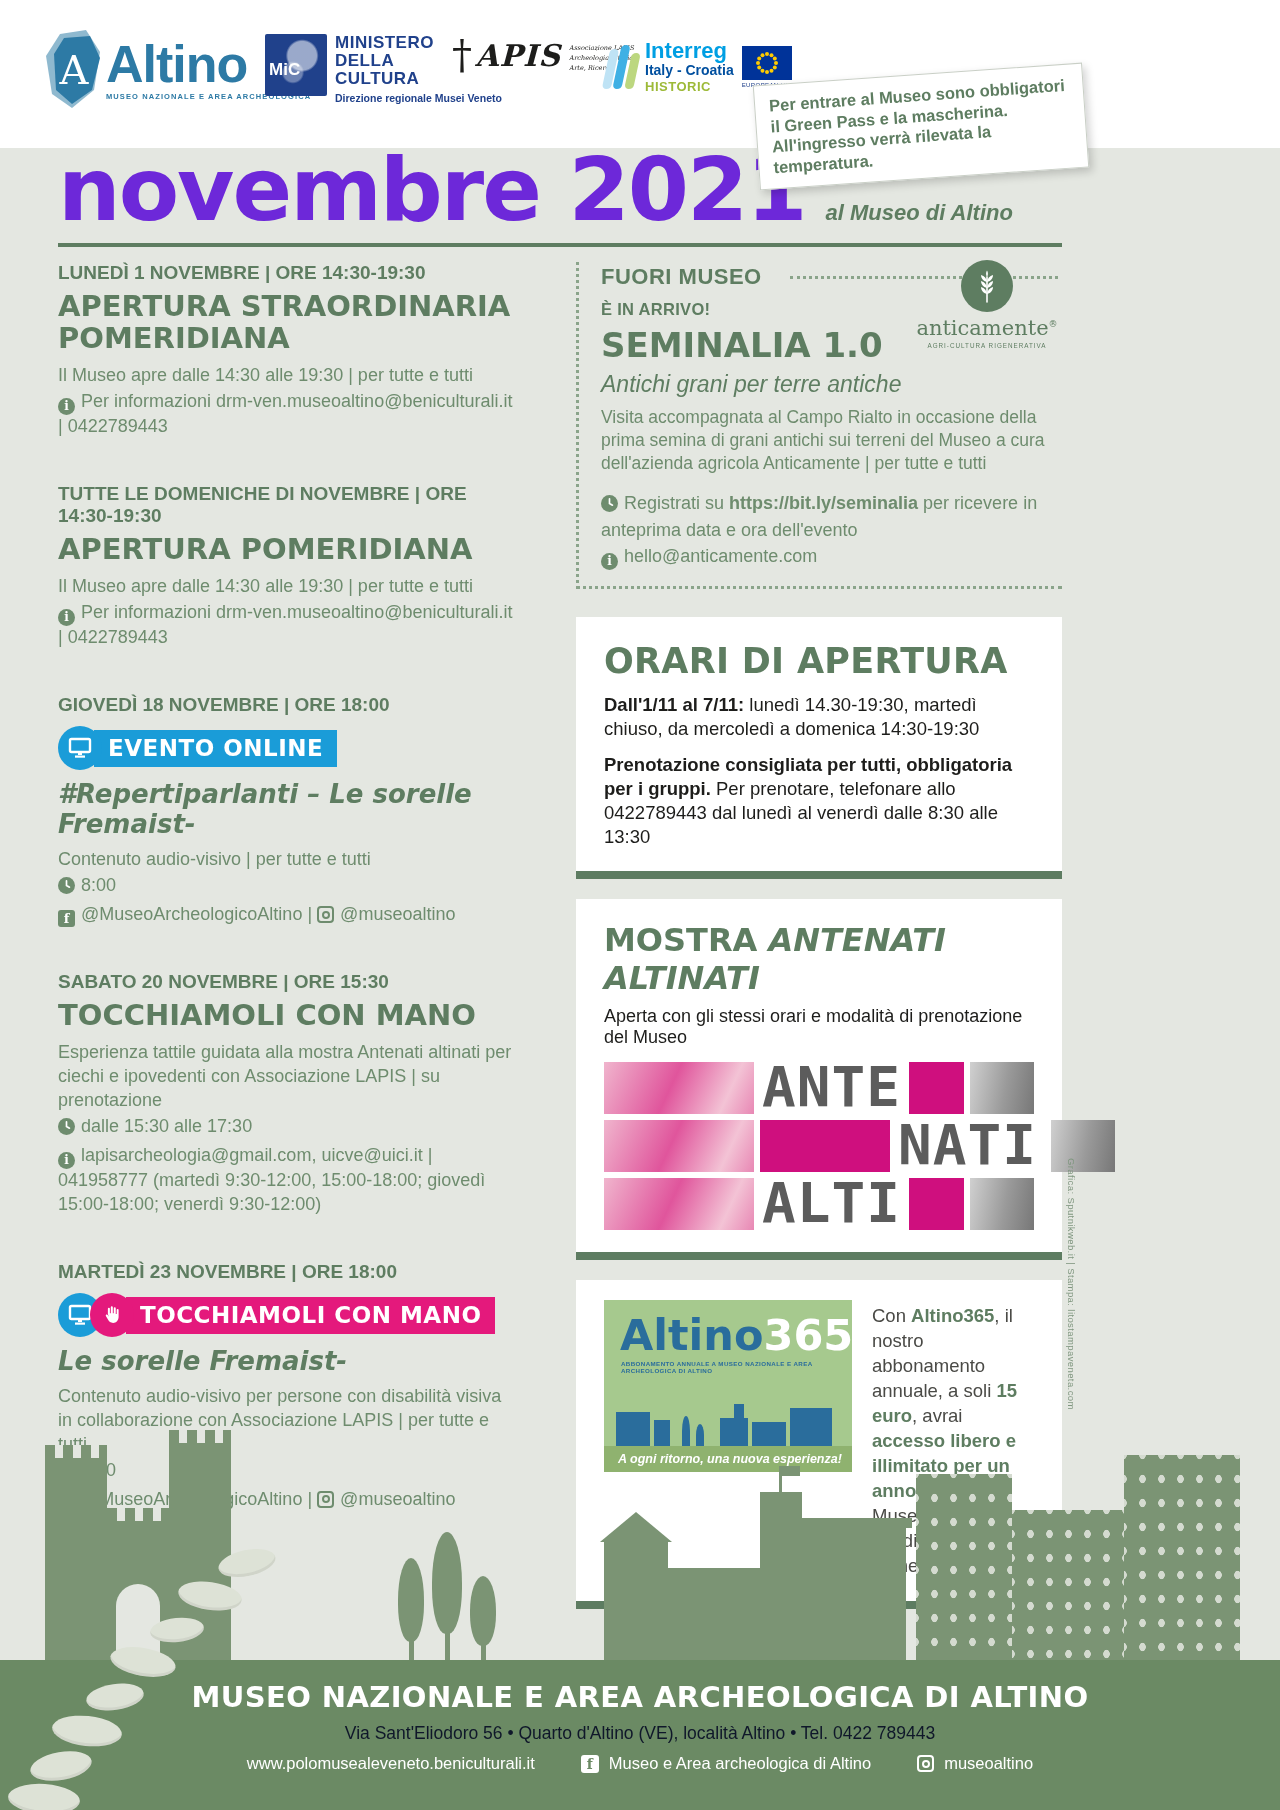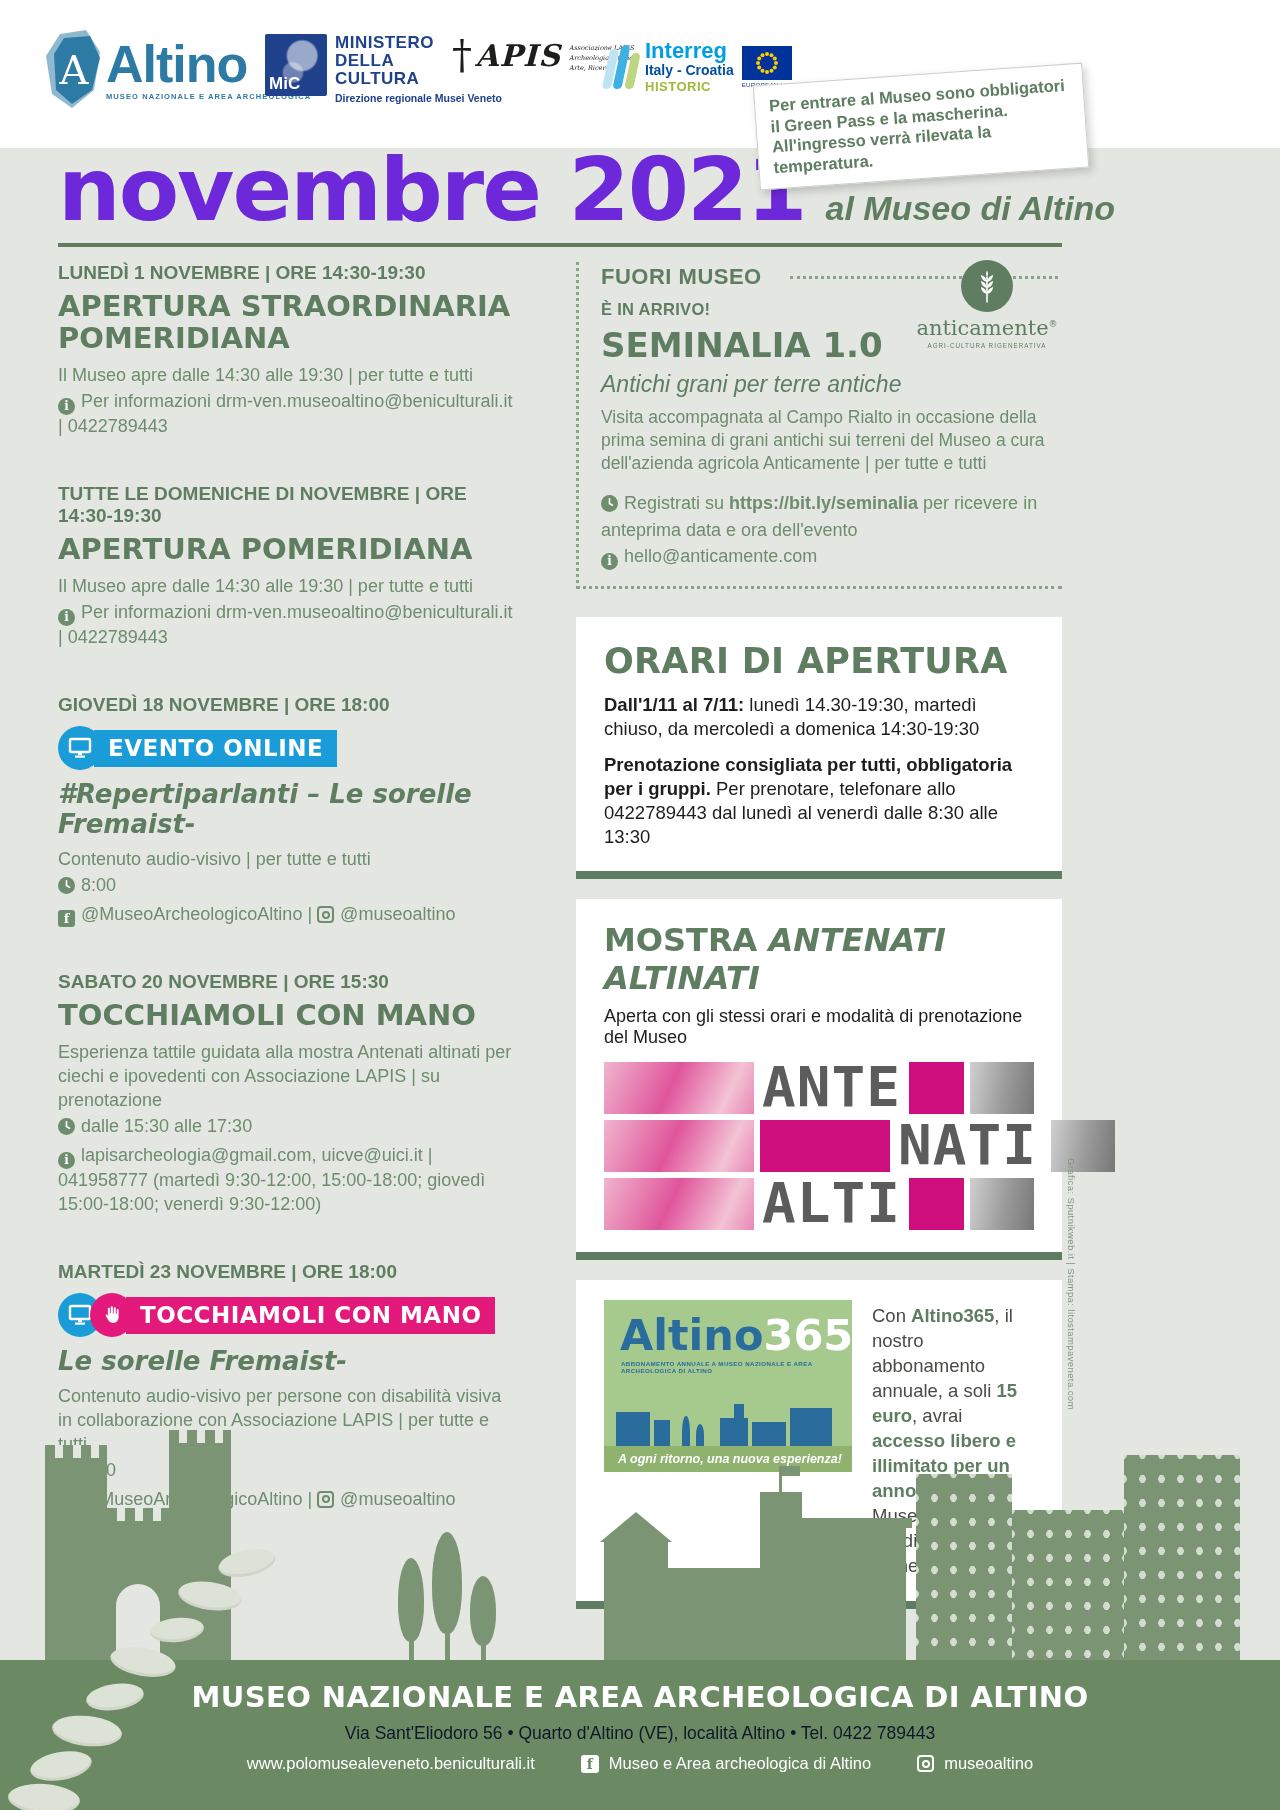--- a/index.html
+++ b/index.html
@@ -7,21 +7,21 @@
 
   
   .header{position:absolute;top:0;left:0;width:1280px;height:148px;background:#ffffff;}
   .logo-altino{position:absolute;left:42px;top:28px;display:flex;align-items:center;}
   .altino-mark{width:64px;height:82px;position:relative;}
   .altino-text .big{font-size:52px;font-weight:bold;color:#2d7aa5;letter-spacing:-1px;line-height:1;}
   .altino-text .small{font-size:7.5px;font-weight:bold;color:#2d7aa5;letter-spacing:1.1px;margin-top:2px;}
   .logo-mic{position:absolute;left:265px;top:34px;display:flex;gap:8px;}
   .mic-square{width:62px;height:62px;background:#20418b;position:relative;border-radius:2px;
     background-image:radial-gradient(circle at 60% 35%,rgba(255,255,255,.55) 0 26%,transparent 30%),radial-gradient(circle at 45% 62%,rgba(255,255,255,.35) 0 18%,transparent 22%);}
-  .mic-square span{position:absolute;left:4px;bottom:2px;color:#fff;font-weight:bold;font-size:17px;}
+  .mic-square span{position:absolute;left:4px;bottom:16px;color:#fff;font-weight:bold;font-size:17px;}
   .mic-text .l{color:#20418b;font-weight:bold;font-size:17px;line-height:1.05;letter-spacing:.5px;}
   .mic-text .tag{color:#20418b;font-weight:bold;font-size:10.5px;margin-top:4px;}
   .logo-lapis{position:absolute;left:452px;top:38px;display:flex;align-items:flex-start;gap:6px;}
   .lapis-name{font-family:"DejaVu Serif",serif;font-style:italic;font-weight:bold;font-size:30px;color:#1d1d1b;transform:skewX(-4deg);letter-spacing:1px;}
   .lapis-cross{font-family:"DejaVu Serif",serif;font-size:40px;color:#1d1d1b;line-height:.8;}
   .lapis-sub{font-size:6.5px;color:#1d1d1b;line-height:1.5;margin-top:6px;font-family:"DejaVu Serif",serif;font-style:italic;}
   .logo-interreg{position:absolute;left:606px;top:40px;display:flex;align-items:center;gap:8px;}
   .iw{display:flex;gap:2px;height:44px;align-items:flex-end;}
   .iw i{display:block;width:9px;border-radius:6px;transform:skewX(-12deg);}
   .iw .w1{height:40px;background:#bfe3f5;}
@@ -35,21 +35,21 @@
     box-shadow:9px 0 0 1px #fc0,7.8px 4.5px 0 1px #fc0,4.5px 7.8px 0 1px #fc0,0 9px 0 1px #fc0,-4.5px 7.8px 0 1px #fc0,-7.8px 4.5px 0 1px #fc0,-9px 0 0 1px #fc0,-7.8px -4.5px 0 1px #fc0,-4.5px -7.8px 0 1px #fc0,0 -9px 0 1px #fc0,4.5px -7.8px 0 1px #fc0,7.8px -4.5px 0 1px #fc0;}
   .eu-label{font-size:6px;color:#20418b;text-align:center;margin-top:2px;letter-spacing:.4px;}
 
   .notice{position:absolute;left:756px;top:74px;width:300px;background:#ffffff;border:1px solid #c9cfc6;
     box-shadow:3px 4px 8px rgba(0,0,0,.18);transform:rotate(-4deg);padding:10px 14px;z-index:6;
     color:#5e7d61;font-weight:bold;font-size:16.5px;line-height:1.25;}
 
   
   .title-row{position:absolute;left:58px;top:146px;width:1004px;white-space:nowrap;}
   .title-month{display:inline-block;font-size:88px;font-weight:800;color:#6d28d9;letter-spacing:-2px;line-height:1;font-family:"DejaVu Sans","Liberation Sans",sans-serif;}
-  .title-sub{display:inline-block;font-size:34px;font-weight:bold;font-style:italic;color:#5e7d61;margin-left:20px;vertical-align:baseline;}
+  .title-sub{display:inline-block;font-size:22px;font-weight:bold;font-style:italic;color:#5e7d61;margin-left:20px;vertical-align:baseline;}
   .title-rule{position:absolute;left:58px;top:243px;width:1004px;height:4px;background:#5e7d61;}
 
   
   .col-left{position:absolute;left:58px;top:262px;width:462px;}
   .col-right{position:absolute;left:576px;top:262px;width:486px;}
 
   .event{margin-bottom:44px;}
   .date-line{color:#5e7d61;font-weight:bold;font-size:19px;}
   .evt-title{color:#5e7d61;font-weight:800;font-size:29px;line-height:1.1;margin:7px 0 9px;font-family:"DejaVu Sans","Liberation Sans",sans-serif;}
   .evt-title-it{color:#5e7d61;font-weight:800;font-style:italic;font-size:26px;line-height:1.15;margin:10px 0 8px;font-family:"DejaVu Sans","Liberation Sans",sans-serif;}

